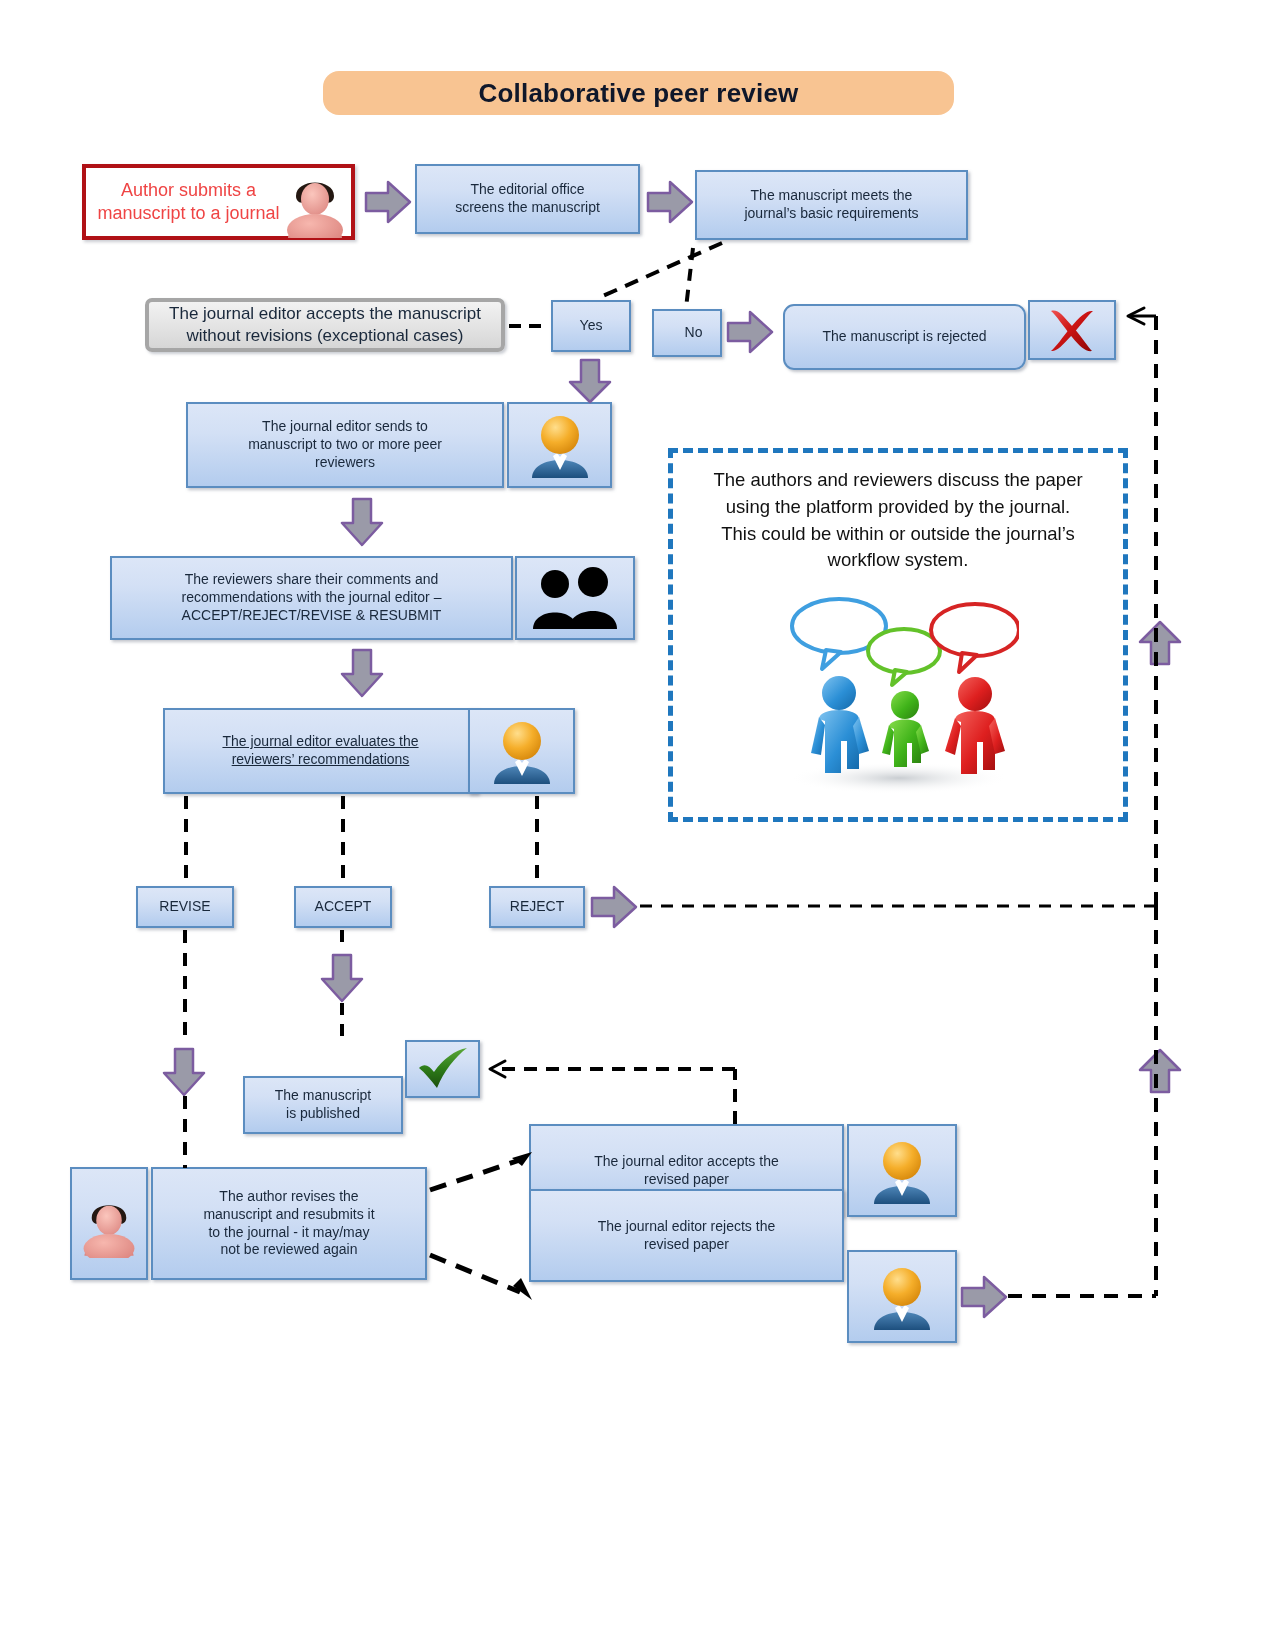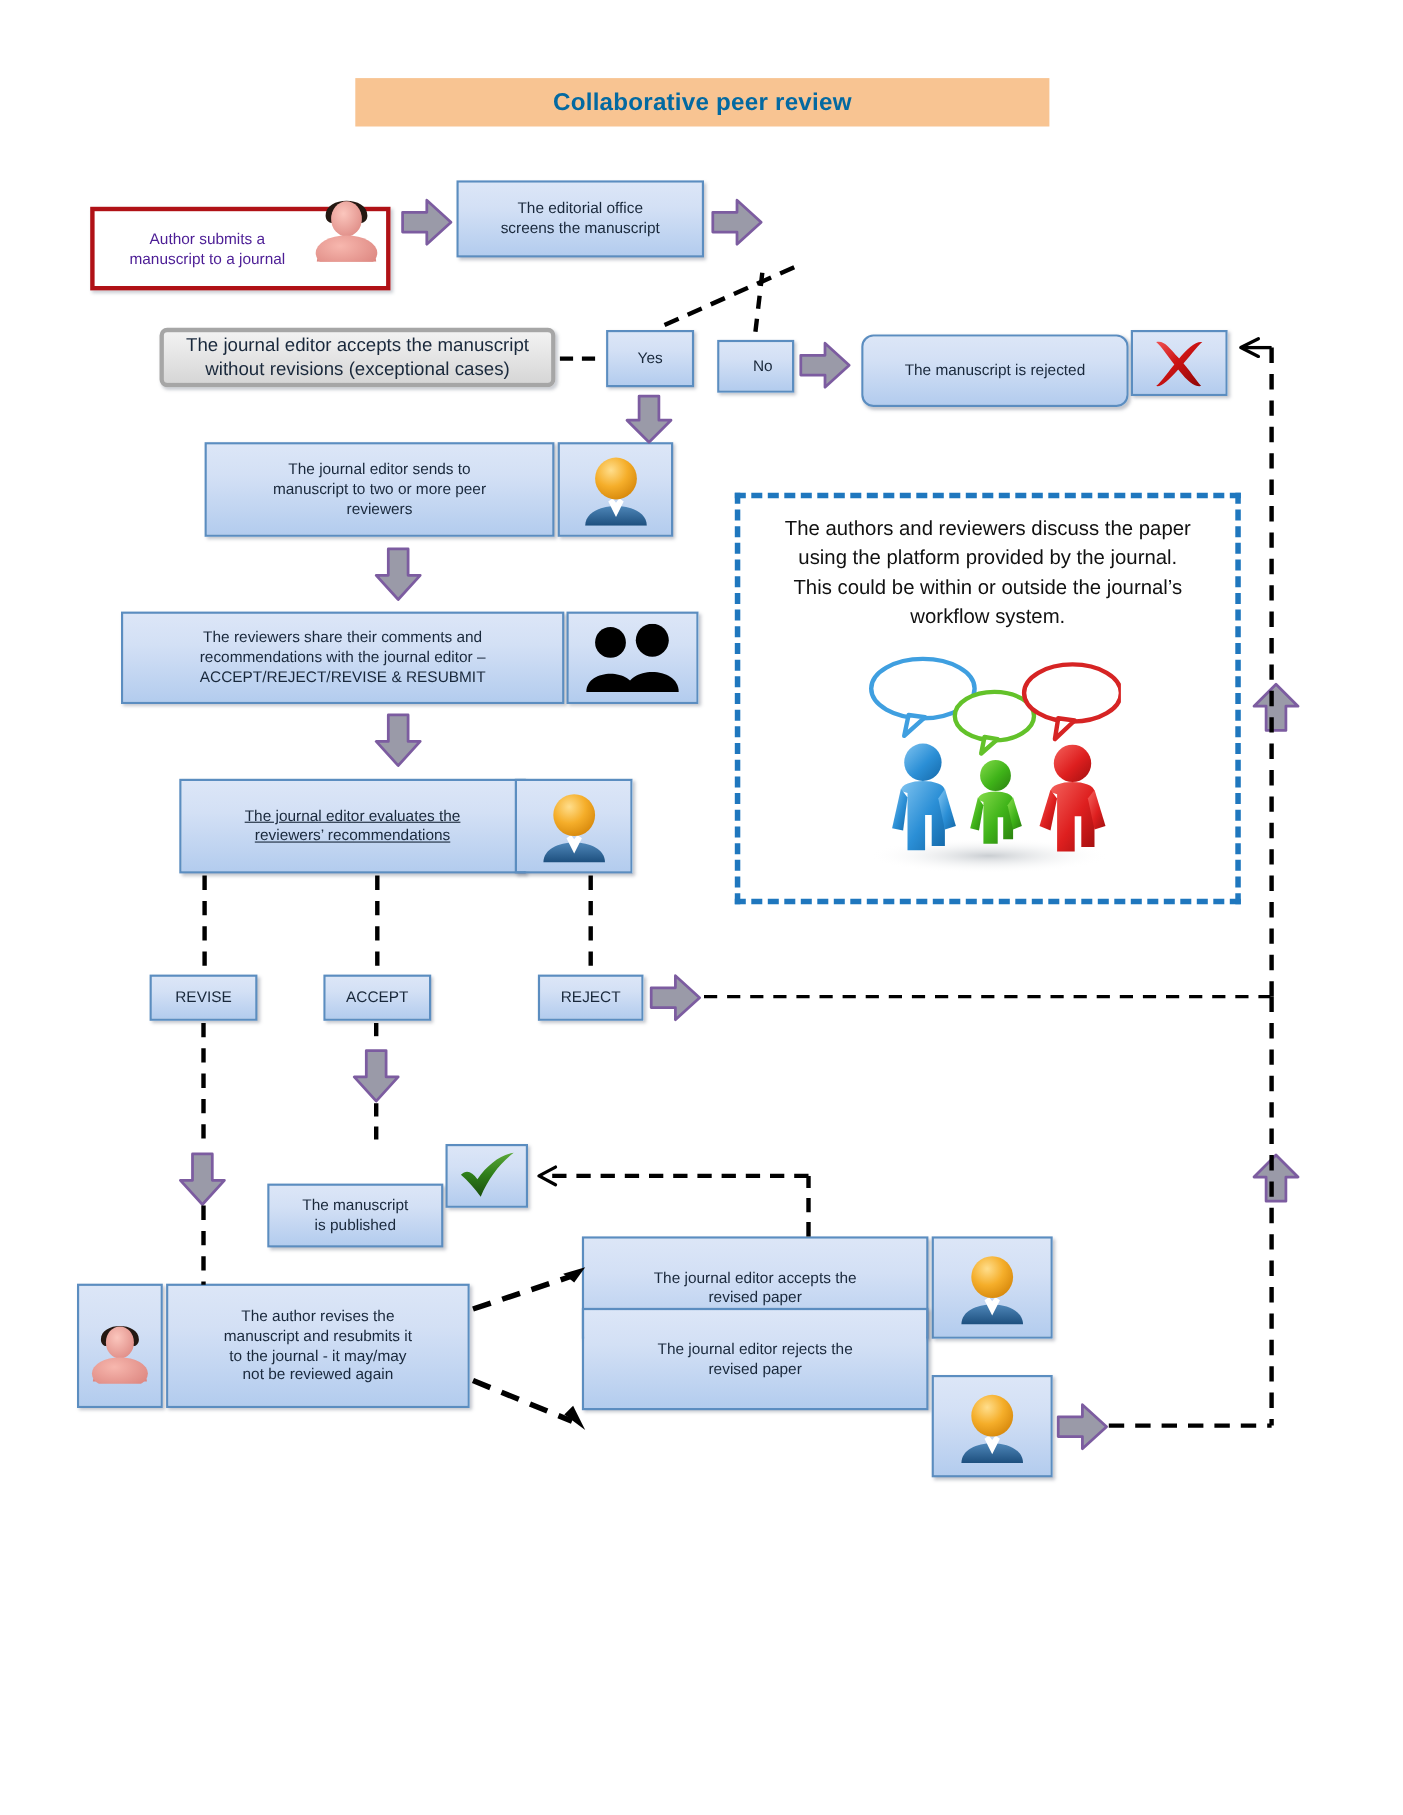--- a/index.html
+++ b/index.html
@@ -6,40 +6,40 @@
   body{width:1275px;height:1650px;position:relative;
        font-family:"Liberation Sans","DejaVu Sans",sans-serif;
        -webkit-font-smoothing:antialiased;}
   .canvas{position:absolute;left:0;top:0;width:1275px;height:1650px;overflow:hidden;}
 
   
   .node{position:absolute;box-sizing:border-box;display:flex;
         align-items:center;justify-content:center;text-align:center;}
 
   
-  .title-banner{background:#F8C492;color:#0369a1;font-weight:bold;font-size:22px;
-                letter-spacing:.2px;}
+  .title-banner{background:#F8C492;color:#0f172a;font-weight:bold;font-size:26px;
+                letter-spacing:.2px;border-radius:16px;}
 
   
   .bluebox{
      background:linear-gradient(to bottom,#DCE6F7 0%,#D3E0F5 35%,#B3CCEE 100%);
      border:2px solid #5B8DC0;
      color:#19283B;font-size:14px;line-height:1.28;
      box-shadow:2px 2px 3px rgba(80,90,110,.35);
      padding:3px 7px;
   }
   .icon-box{
      background:linear-gradient(to bottom,#DCE6F7 0%,#D3E0F5 35%,#B3CCEE 100%);
      border:2px solid #5B8DC0;
      box-shadow:2px 2px 3px rgba(80,90,110,.35);
   }
 
   
-  .redbox{background:#fff;border:4px solid #B01116;color:#4c1d95;
-          font-size:14px;line-height:1.3;box-shadow:2px 2px 3px rgba(80,90,110,.3);margin-top:24px;}
+  .redbox{background:#fff;border:4px solid #B01116;color:#ef4444;
+          font-size:18px;line-height:1.3;box-shadow:2px 2px 3px rgba(80,90,110,.3);}
 
   
   .greybox{
      background:linear-gradient(to bottom,#F2F2F2 0%,#E3E3E3 55%,#D6D6D6 100%);
      border:4px solid #A6A6A6;border-radius:7px;color:#19283B;
      font-size:17px;line-height:1.3;box-shadow:2px 2px 3px rgba(80,90,110,.3);}
 
   
   .dashbox{border:5px dashed #1F77BE;background:#fff;}
   .dashbox .dash-text{position:absolute;left:12px;top:14px;right:12px;
@@ -91,20 +91,23 @@
   <div class="node bluebox" style="left:415px;top:164px;width:225px;height:70px;">
     <span>The editorial office<br>screens the manuscript</span>
   </div>
 
   <div class="arrow" style="left:646px;top:180px;">
     <svg width="48" height="44" viewBox="0 0 48 44">
       <path d="M2 13 H24 V2 L46 22 L24 42 V31 H2 Z" fill="#9A9AA8" stroke="#7C5CA0" stroke-width="2.5" stroke-linejoin="round"></path>
     </svg>
   </div>
 
+  <div class="node bluebox" style="left:695px;top:170px;width:273px;height:70px;">
+    <span>The manuscript meets the<br>journal’s basic requirements</span>
+  </div>
 
   <div class="node greybox" style="left:145px;top:298px;width:360px;height:54px;">
     <span>The journal editor accepts the manuscript<br>without revisions (exceptional cases)</span>
   </div>
 
   <div class="node bluebox" style="left:551px;top:300px;width:80px;height:52px;">
     <span>Yes</span>
   </div>
 
   <div class="node bluebox" style="left:652px;top:309px;width:70px;height:48px;padding-left:20px;">

